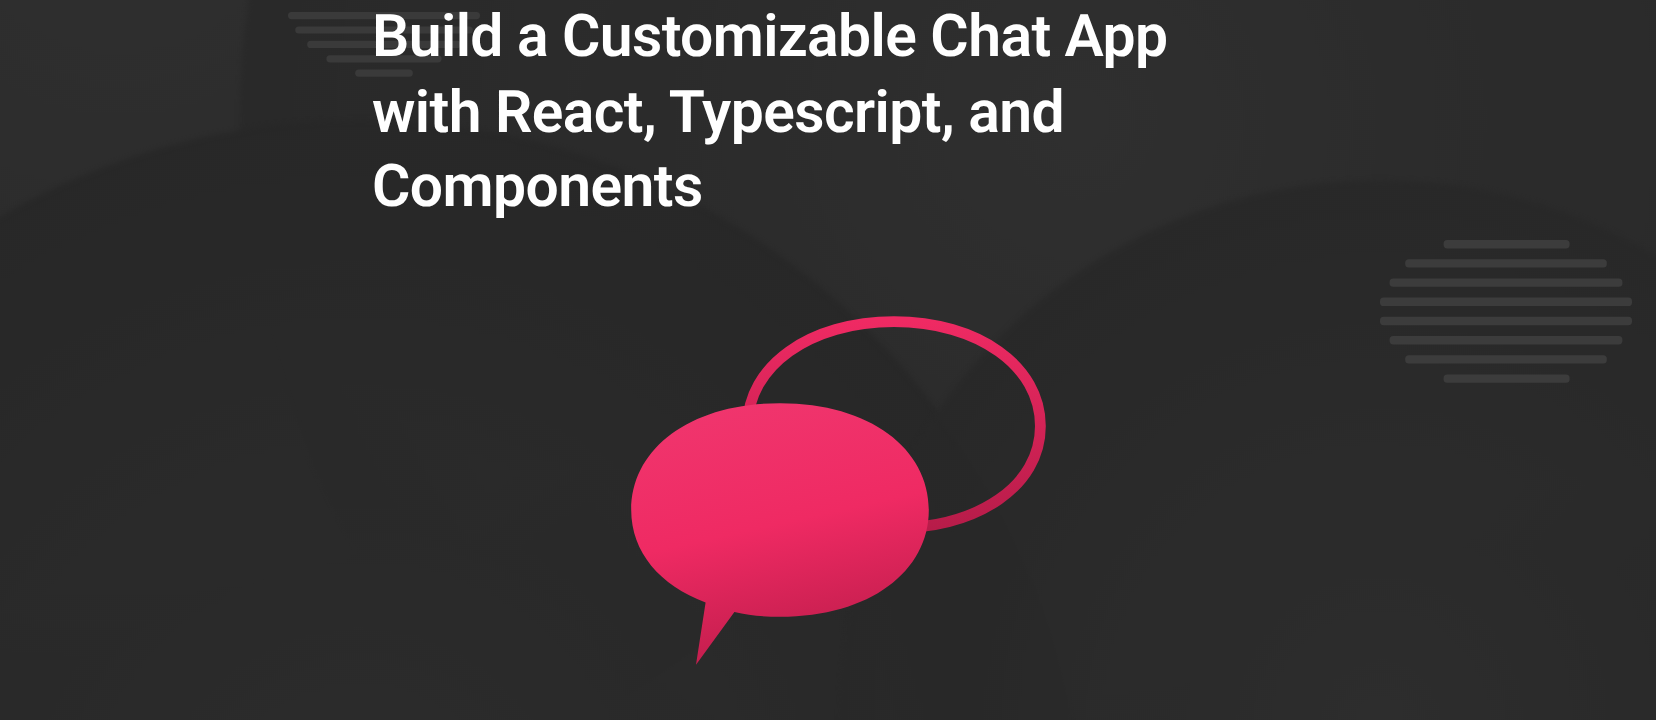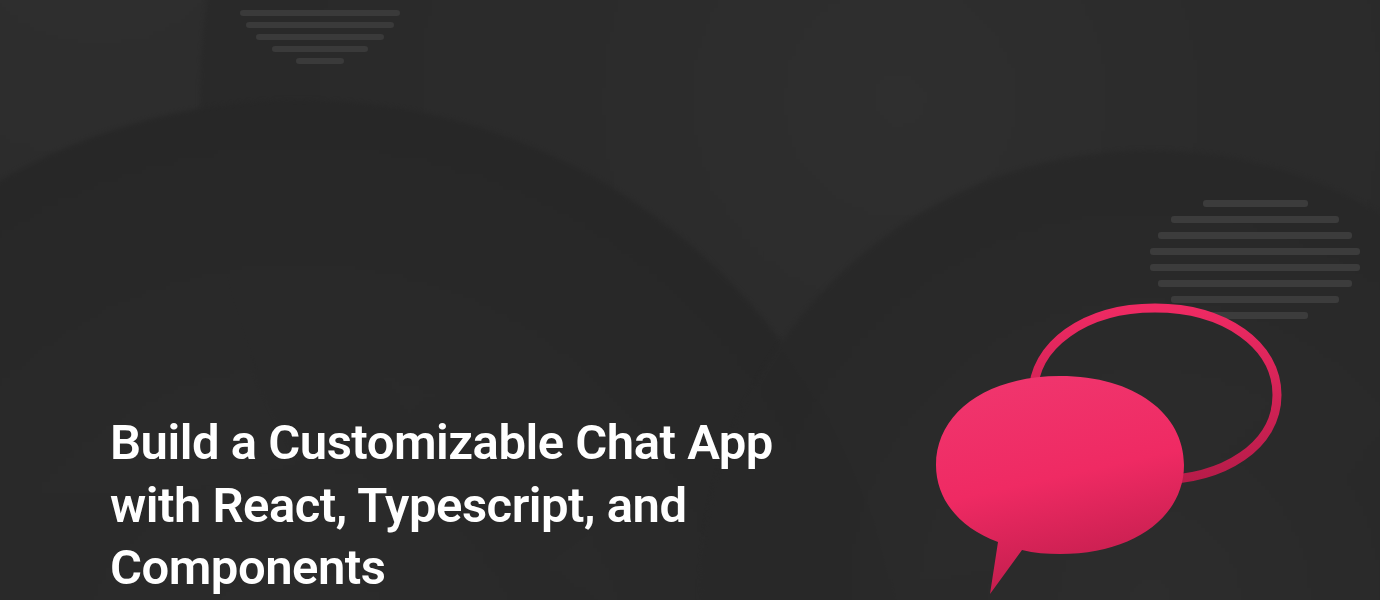--- a/index.html
+++ b/index.html
@@ -47,24 +47,25 @@
   .stripes-right .stripe:nth-child(3){ width: 92%;  margin-left: 4%; }
   .stripes-right .stripe:nth-child(4){ width: 100%; margin-left: 0; }
   .stripes-right .stripe:nth-child(5){ width: 100%; margin-left: 0; }
   .stripes-right .stripe:nth-child(6){ width: 92%;  margin-left: 4%; }
   .stripes-right .stripe:nth-child(7){ width: 80%;  margin-left: 10%; }
   .stripes-right .stripe:nth-child(8){ width: 50%;  margin-left: 25%; }
 
   .content {
     position: relative; z-index: 2;
     display: flex;
-    align-items: flex-end;
+    align-items: center;
     justify-content: space-between;
     width: 100%; height: 100%;
     padding: 0 110px 0 110px;
+    flex-direction: column;
   }
 
   h1.title {
     color: #ffffff;
     font-size: 49px;
     line-height: 1.28;
     font-weight: 600;
     letter-spacing: -0.01em;
     max-width: 760px;
   }

